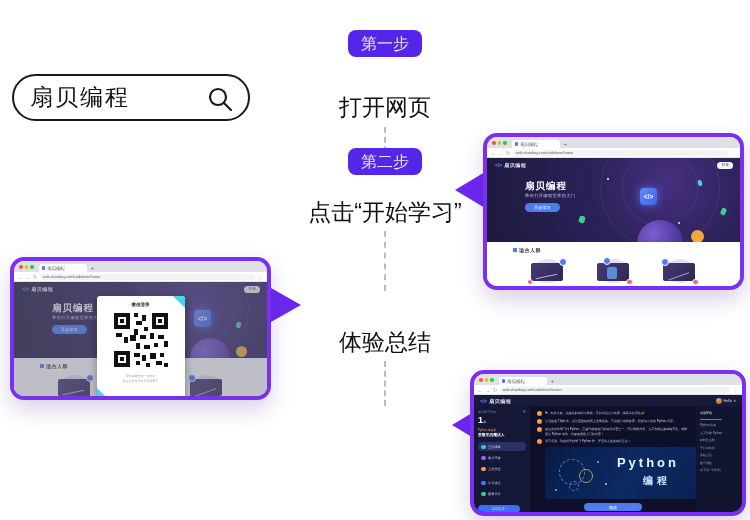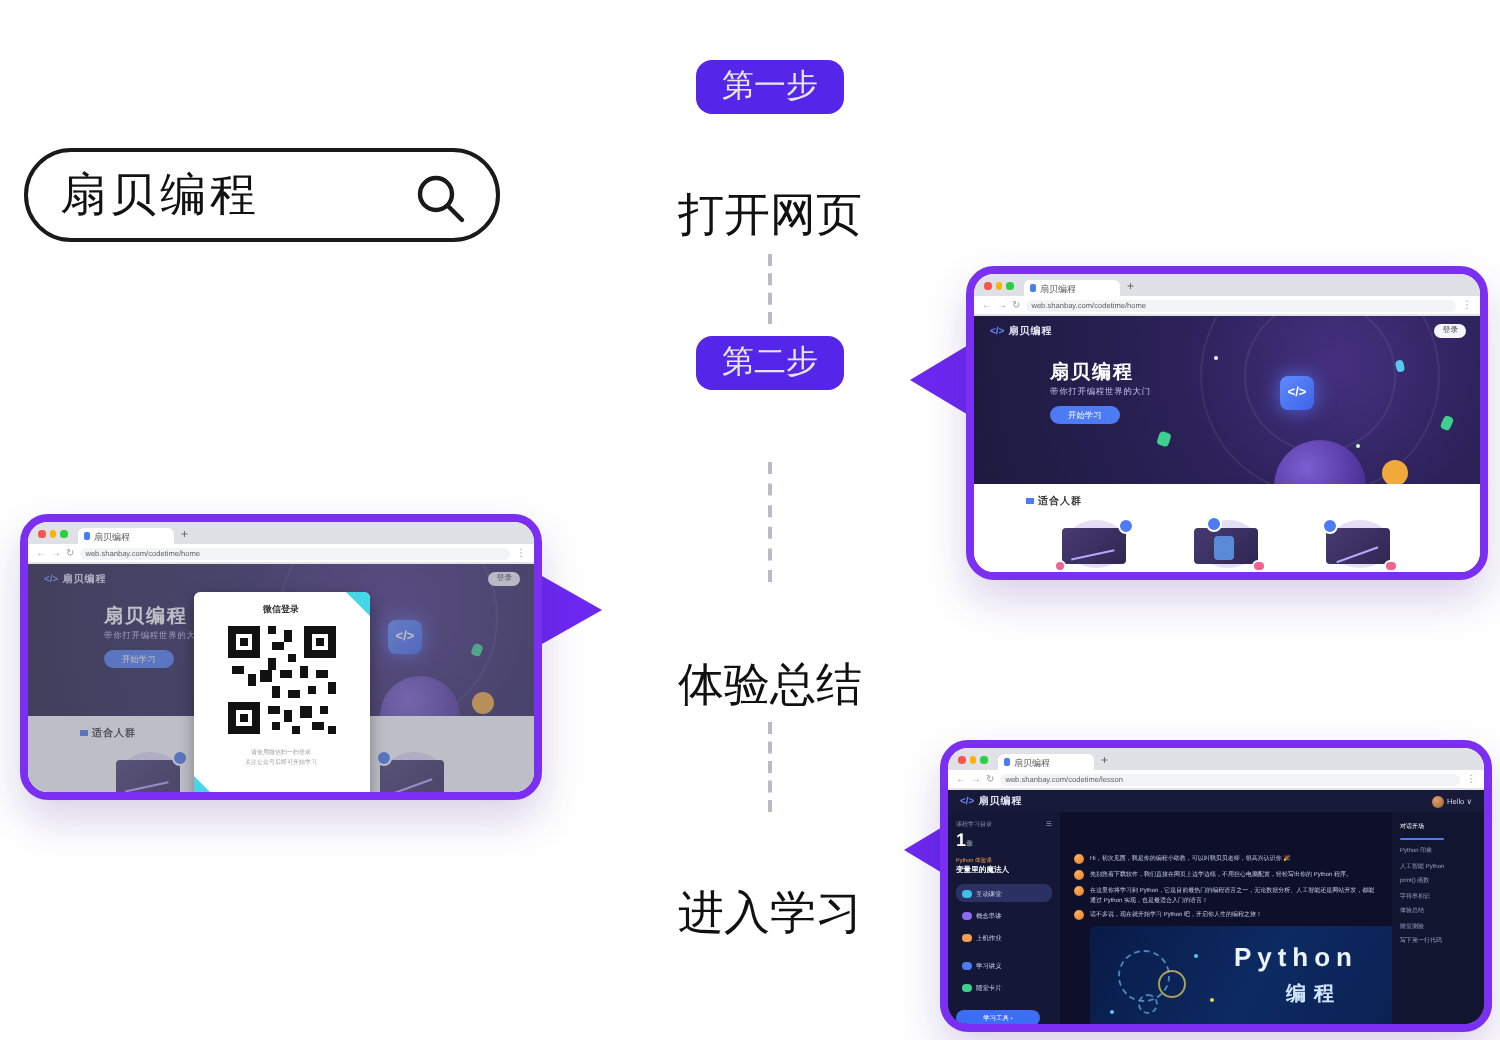--- a/index.html
+++ b/index.html
@@ -107,21 +107,21 @@
   .chap-num { color:#fff; font-size:9px; font-weight:bold; line-height:1.1; margin-top:2px; }
   .chap-unit { font-size:3.5px; font-weight:normal; color:#aab; }
   .course-tag { font-size:2.8px; color:#f0a050; margin-top:2px; }
   .chap-title { font-size:3.8px; color:#fff; font-weight:bold; margin:1.5px 0 4px; line-height:1.3; }
   .s-item { display:flex; align-items:center; height:9px; border-radius:4px; padding:0 3px; margin-bottom:2px; }
   .s-item.active { background:#2b3163; }
   .s-ic { width:4.5px; height:4.5px; border-radius:50%; margin-right:2.5px; flex:none; }
   .s-lbl { font-size:3.2px; color:#cfd3ee; white-space:nowrap; }
   .tool-btn { margin-top:7px; background:#3b6ef5; color:#fff; font-size:3.2px; border-radius:6px;
     width:42px; height:8px; display:flex; align-items:center; justify-content:center; }
-  .s-main { flex:1; background:#0d1028; padding:21px 7px 3px; overflow:hidden; }
+  .s-main { flex:1; background:#0d1028; padding:5px 7px 3px; overflow:hidden; }
   .chat-row { display:flex; margin-bottom:3px; }
   .chat-av { width:5px; height:5px; border-radius:50%; background:radial-gradient(circle at 35% 30%,#ffb25e,#e07820); margin-right:3px; flex:none; }
   .chat-tx { font-size:3px; color:#c9cde8; line-height:1.55; }
   .poster { position:relative; width:152px; height:52px; margin:3px 0 0 8px; border-radius:2px; overflow:hidden;
     background:linear-gradient(120deg,#081b46 0%, #0d2a63 55%, #0a2152 100%); }
   .p-ring { position:absolute; border:1px dashed rgba(120,200,255,.6); border-radius:50%; }
   .p-ring2 { position:absolute; border:1px solid rgba(240,210,90,.7); border-radius:50%; }
   .p-dot { position:absolute; border-radius:50%; background:#57c8f0; }
   .p-line1 { position:absolute; right:18px; top:8px; color:#eaf4ff; font-size:13px; font-weight:bold; letter-spacing:3px; }
   .p-line2 { position:absolute; right:26px; top:27px; color:#cfe6ff; font-size:10px; font-weight:bold; letter-spacing:4px; }
@@ -142,27 +142,27 @@
     <svg width="28" height="28" viewBox="0 0 28 28">
       <circle cx="12" cy="12" r="8" fill="none" stroke="#1a1a1a" stroke-width="2.2"></circle>
       <line x1="18" y1="18" x2="25" y2="25" stroke="#1a1a1a" stroke-width="2.2" stroke-linecap="round"></line>
     </svg>
   </div>
 
   <div class="step-badge" style="top:30px">第一步</div>
   <div class="step-text" style="top:92px">打开网页</div>
   <div class="dash" style="top:127px; height:35px"></div>
 
-  <div class="step-badge" style="top:168px">第二步</div>
+  <div class="step-badge" style="top:148px">第二步</div>
+  <div class="step-text" style="top:197px">点击“开始学习”</div>
   <div class="dash" style="top:231px; height:60px"></div>
 
   <div class="step-text" style="top:327px">体验总结</div>
   <div class="dash" style="top:361px; height:45px"></div>
 
-  <div class="step-text" style="top:441px">进入学习</div>
 
   <div class="arr left" style="left:455px; top:172px"></div>
   <div class="arr right" style="left:271px; top:288px"></div>
   <div class="arr left" style="left:452px; top:407px"></div>
 
   <div class="shot" style="left:483px; top:133px; width:261px; height:157px">
     <div class="tabstrip">
       <span class="tl red"></span>
       <span class="tl yellow"></span>
       <span class="tl green"></span>

